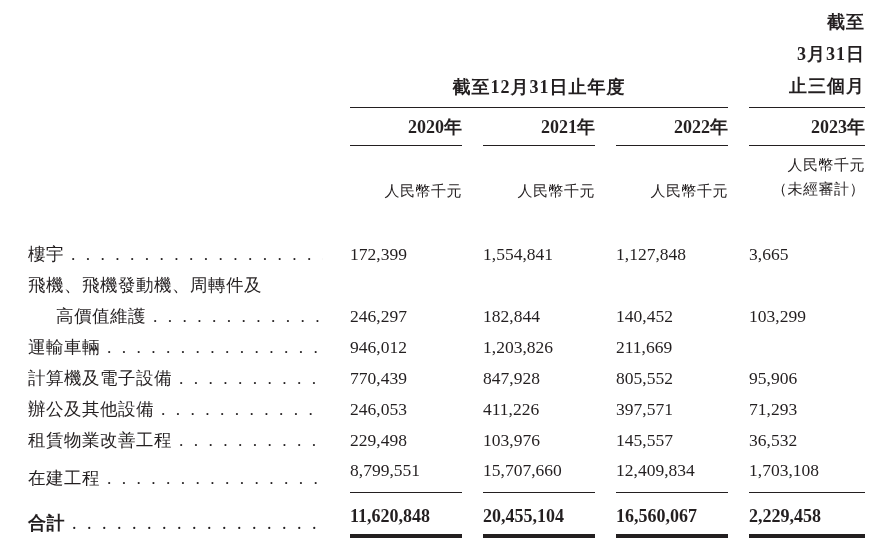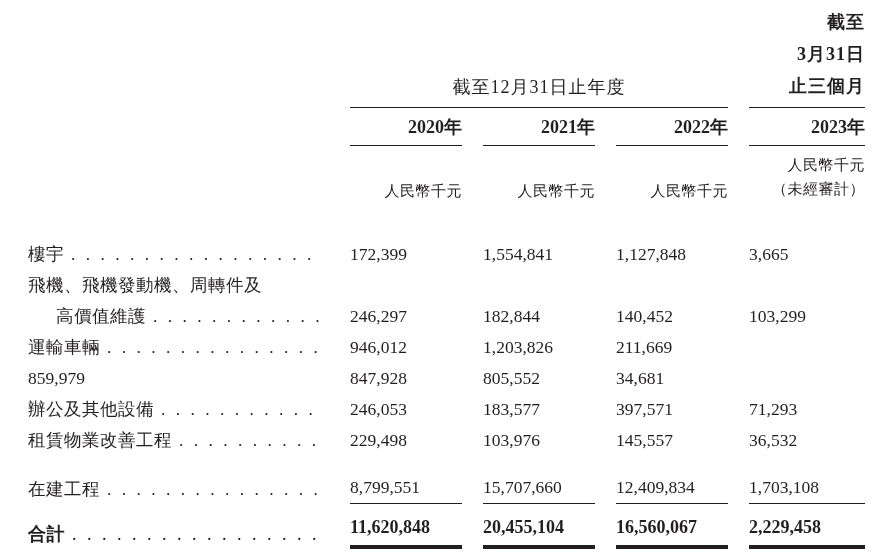--- a/index.html
+++ b/index.html
@@ -21,21 +21,21 @@
   }
 
   
   .hdr-top { align-items: end; }
   .annual-wrap {
     grid-column: 2 / 5;
     display: flex; align-items: flex-end; justify-content: center;
     border-bottom: 1.5px solid #231f20;
     padding-bottom: 5px;
   }
-  .annual-title { font-weight: normal; font-size: 18px; line-height: 30px; letter-spacing: 1px; }
+  .annual-title { font-weight: bold; font-size: 18px; line-height: 30px; letter-spacing: 1px; }
   .quarter-wrap {
     grid-column: 5 / 6;
     display: flex; flex-direction: column; justify-content: flex-end;
     text-align: right;
     border-bottom: 1.5px solid #231f20;
     padding-bottom: 5px;
   }
   .quarter-wrap span { font-weight: bold; font-size: 18px; line-height: 32px; letter-spacing: 1px; }
 
   .years-row .year {
@@ -61,22 +61,22 @@
   .leader {
     flex: 1 1 auto; min-width: 0; overflow: hidden; white-space: nowrap;
     margin: 0 6px 0 7px;
   }
   .leader::after {
     content: ". . . . . . . . . . . . . . . . . . . . . . . . . . . . . . . . . . . . . . . . . . . .";
     letter-spacing: 3px; font-weight: normal;
   }
 
   
-  .trow.rule-thin .cell.num { border-bottom: 1.5px solid #231f20; padding-bottom: 1px; font-family: Liberation Serif, serif; }
-  .trow.rule-thin { line-height: 29px; margin-top: 17px; }
+  .trow.rule-thin .cell.num { border-bottom: 1.5px solid #231f20; padding-bottom: 7px; font-family: Liberation Serif, serif; }
+  .trow.rule-thin { line-height: 29px; }
 
   
   .trow.total { font-weight: bold; font-size: 18px; line-height: 30px; }
   .trow.total .cell { padding-top: 8px; }
   .trow.total .cell.num { border-bottom: 4px solid #231f20; padding-bottom: 3px; }
 </style>
 </head>
 <body>
 
 <div class="page">
@@ -145,32 +145,36 @@
       <div class="grid trow">
         <div class="cell label">
           <span class="lbl">運輸車輛</span>
           <span class="leader"></span>
         </div>
         <div class="cell num">946,012</div>
         <div class="cell num">1,203,826</div>
         <div class="cell num">211,669</div>
       </div>
       <div class="grid trow">
-        <div class="cell num">859,979</div>
+        <div class="cell label">
+          <span class="lbl">計算機及電子設備</span>
+          <span class="leader"></span>
+        </div>
+        <div class="cell num">770,439</div>
         <div class="cell num">847,928</div>
         <div class="cell num">805,552</div>
-        <div class="cell num">34,681</div>
+        <div class="cell num">95,906</div>
       </div>
       <div class="grid trow">
         <div class="cell label">
           <span class="lbl">辦公及其他設備</span>
           <span class="leader"></span>
         </div>
         <div class="cell num">246,053</div>
-        <div class="cell num">183,577</div>
+        <div class="cell num">411,226</div>
         <div class="cell num">397,571</div>
         <div class="cell num">71,293</div>
       </div>
       <div class="grid trow">
         <div class="cell label">
           <span class="lbl">租賃物業改善工程</span>
           <span class="leader"></span>
         </div>
         <div class="cell num">229,498</div>
         <div class="cell num">103,976</div>

